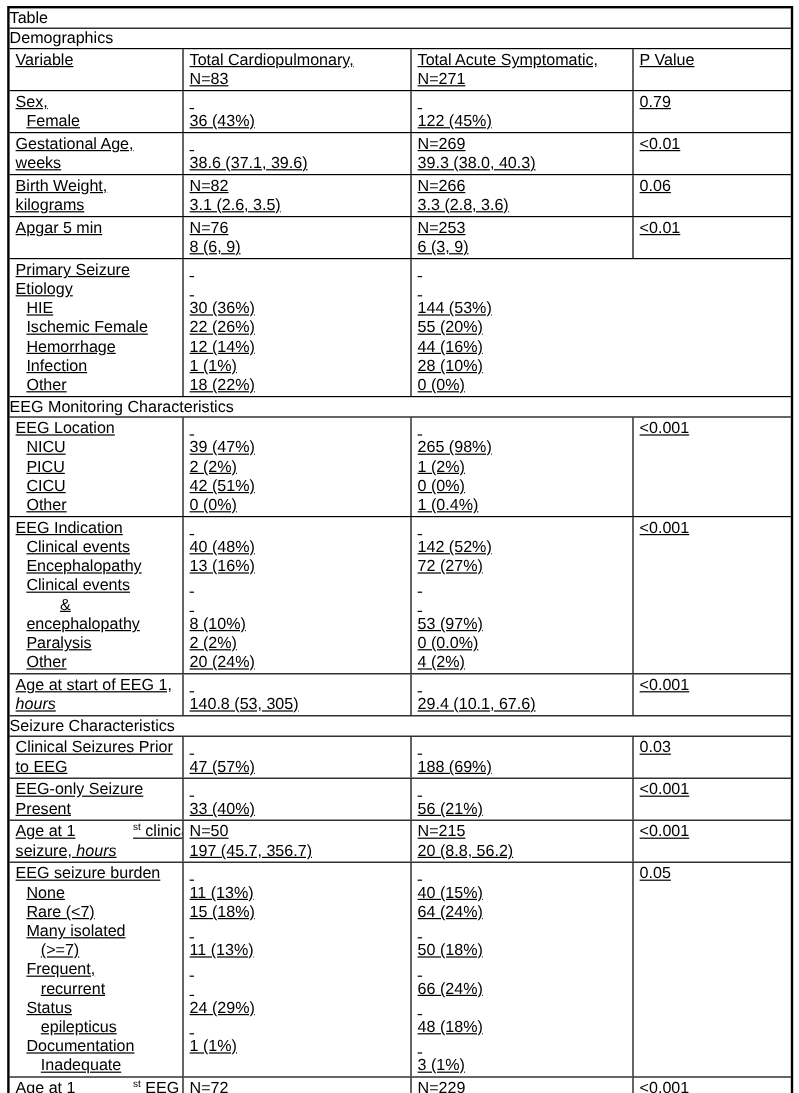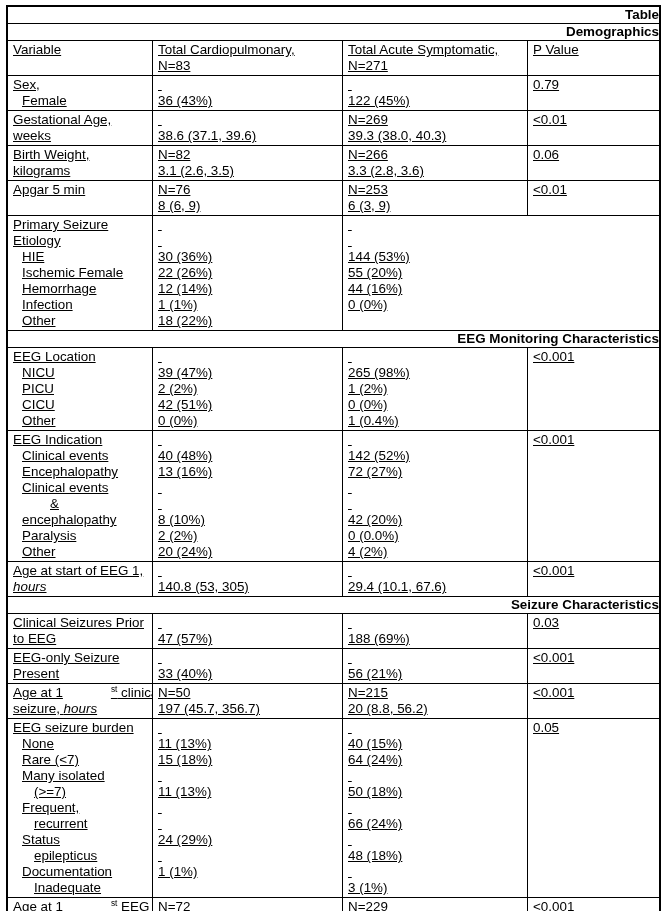--- a/index.html
+++ b/index.html
@@ -17,21 +17,21 @@
   }
   .row{
     display:grid;
     grid-template-columns:145px 190px 185px 1fr;
     border-bottom:1px solid #000;
     text-decoration:underline;
   }
   .row:last-child{border-bottom:none;}
   .row-full{
     border-bottom:1px solid #000;
-    text-align:right;font-weight:bold;
+    text-align:left;font-weight:normal;
   }
   .cell{
     box-sizing:border-box;
     border-right:1px solid #000;
     padding:1px 2px 1px 5px;
     overflow:hidden;
   }
   .cell:last-child{border-right:none;}
   .line{min-height:16px;white-space:nowrap;}
   .ind1{padding-left:9px;}
@@ -152,20 +152,21 @@
           <div class="line">12 (14%)</div>
           <div class="line">1 (1%)</div>
           <div class="line">18 (22%)</div>
         </div>
         <div class="cell">
           <div class="line">&nbsp;</div>
           <div class="line">&nbsp;</div>
           <div class="line">144 (53%)</div>
           <div class="line">55 (20%)</div>
           <div class="line">44 (16%)</div>
+          <div class="line">28 (10%)</div>
           <div class="line">0 (0%)</div>
         </div>
       </div>
       <div class="row-full">
         <div class="line">EEG Monitoring Characteristics</div>
       </div>
       <div class="row">
         <div class="cell">
           <div class="line">EEG Location</div>
           <div class="line ind1">NICU</div>
@@ -211,21 +212,21 @@
           <div class="line">8 (10%)</div>
           <div class="line">2 (2%)</div>
           <div class="line">20 (24%)</div>
         </div>
         <div class="cell">
           <div class="line">&nbsp;</div>
           <div class="line">142 (52%)</div>
           <div class="line">72 (27%)</div>
           <div class="line">&nbsp;</div>
           <div class="line">&nbsp;</div>
-          <div class="line">42 (20%)</div>
+          <div class="line">53 (97%)</div>
           <div class="line">0 (0.0%)</div>
           <div class="line">4 (2%)</div>
         </div>
         <div class="cell">
           <div class="line">&lt;0.001</div>
         </div>
       </div>
       <div class="row">
         <div class="cell">
           <div class="line">Age at start of EEG 1,</div>

